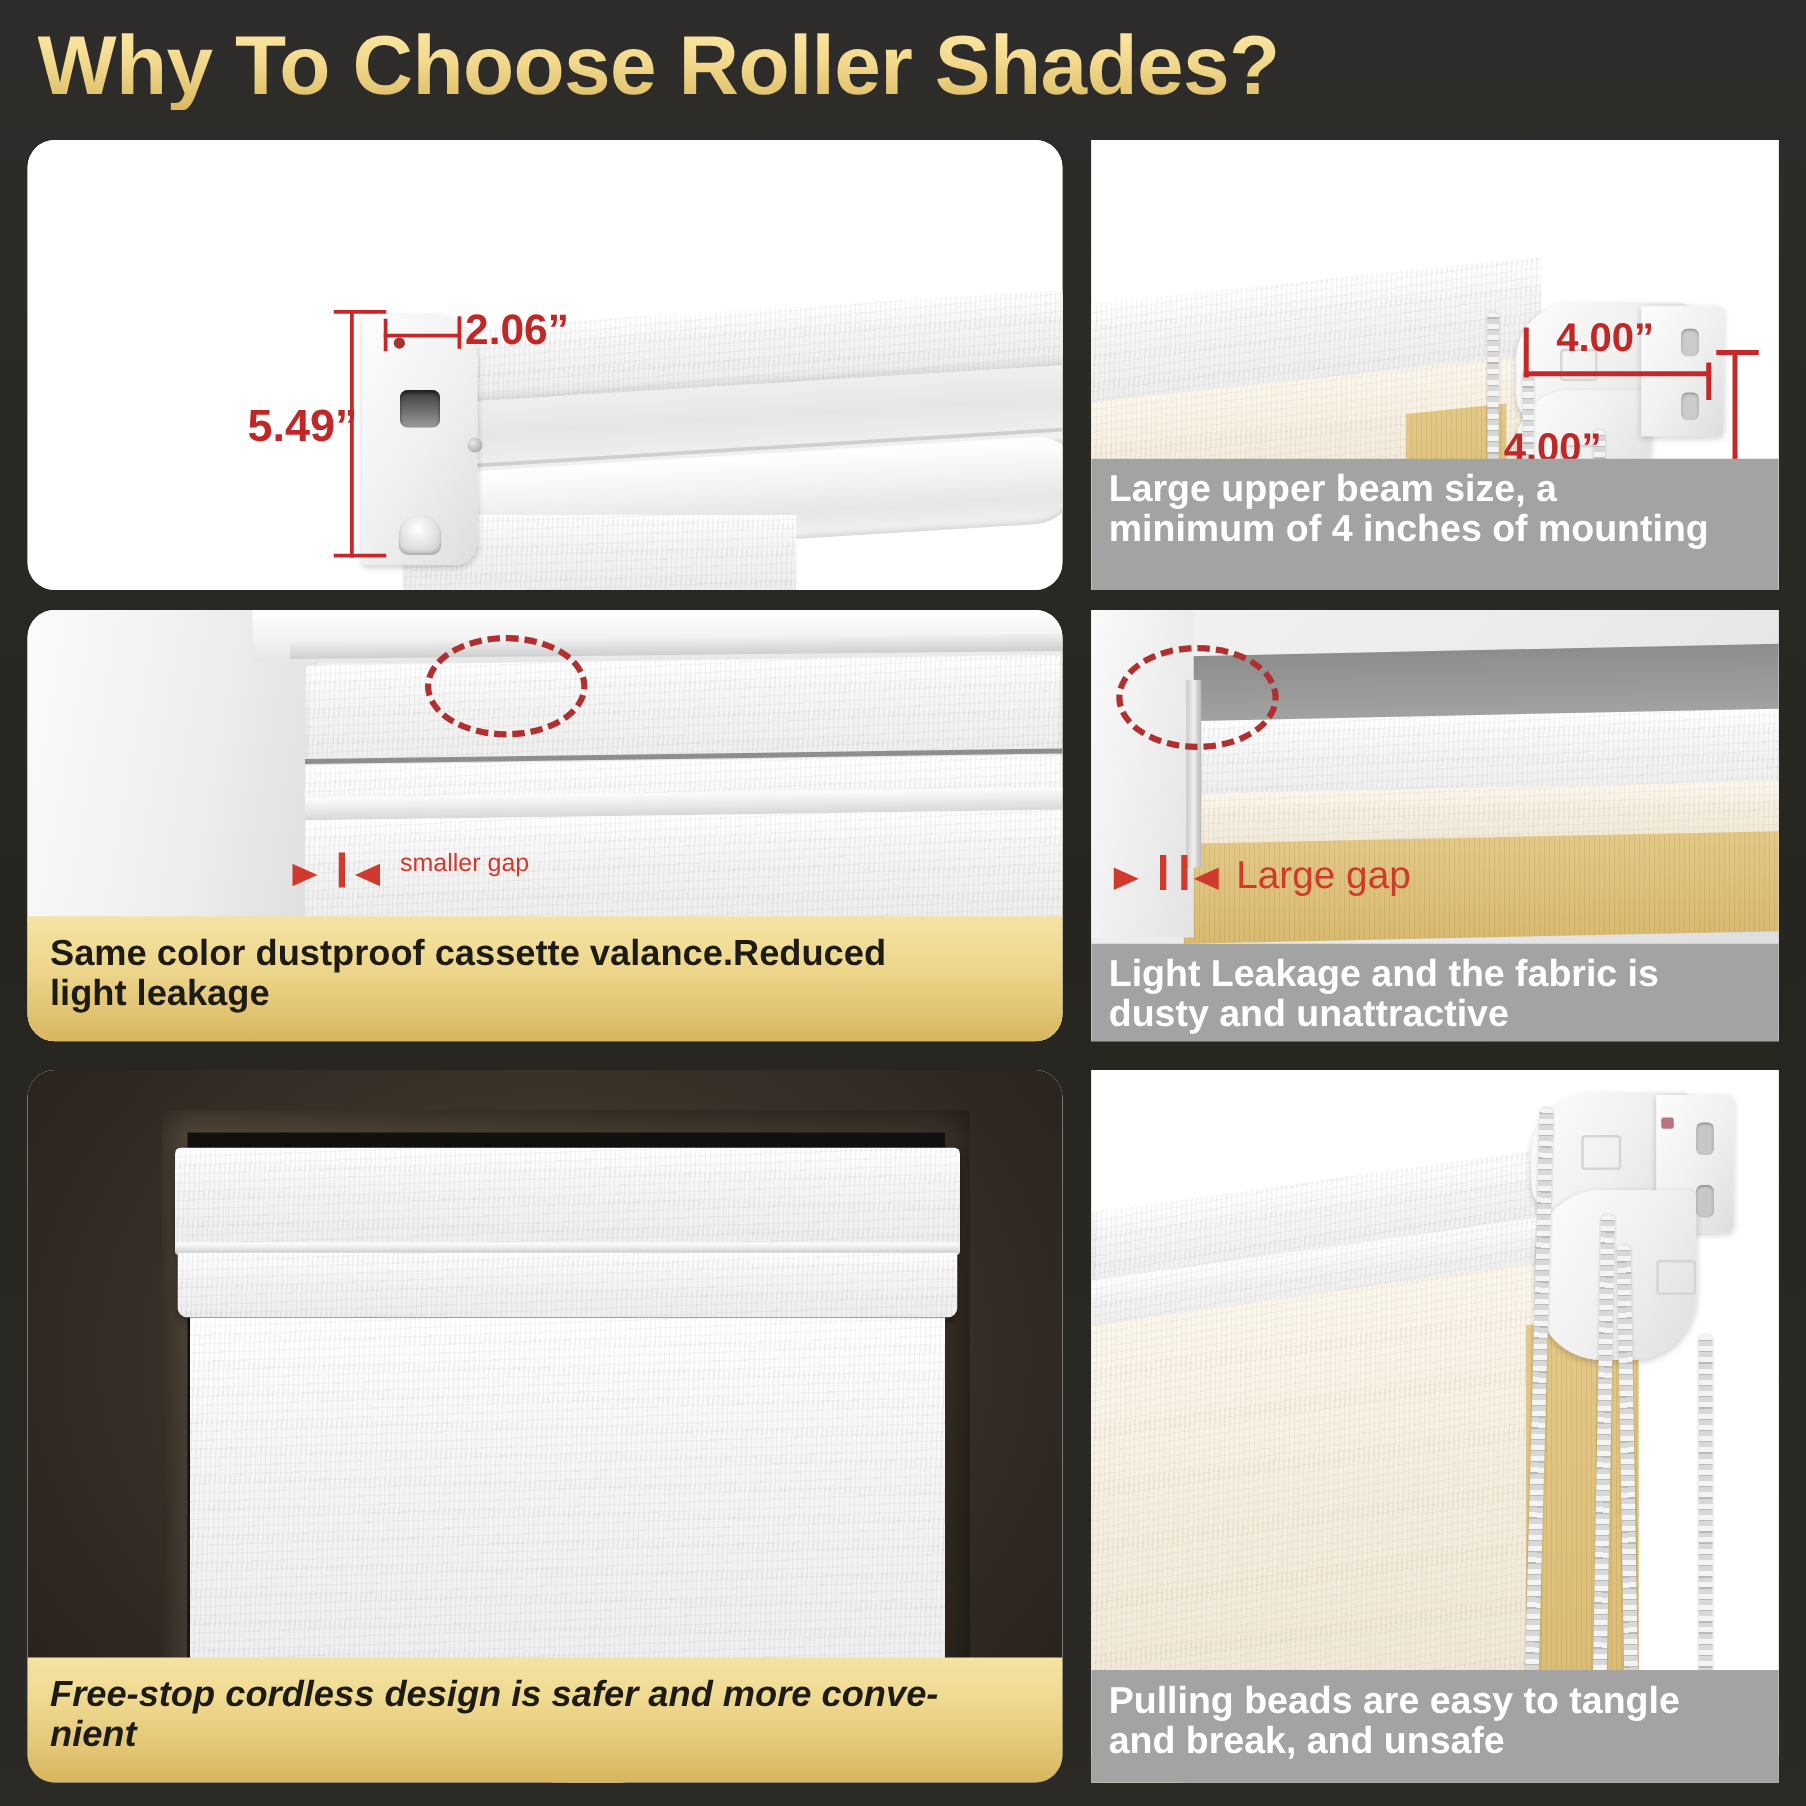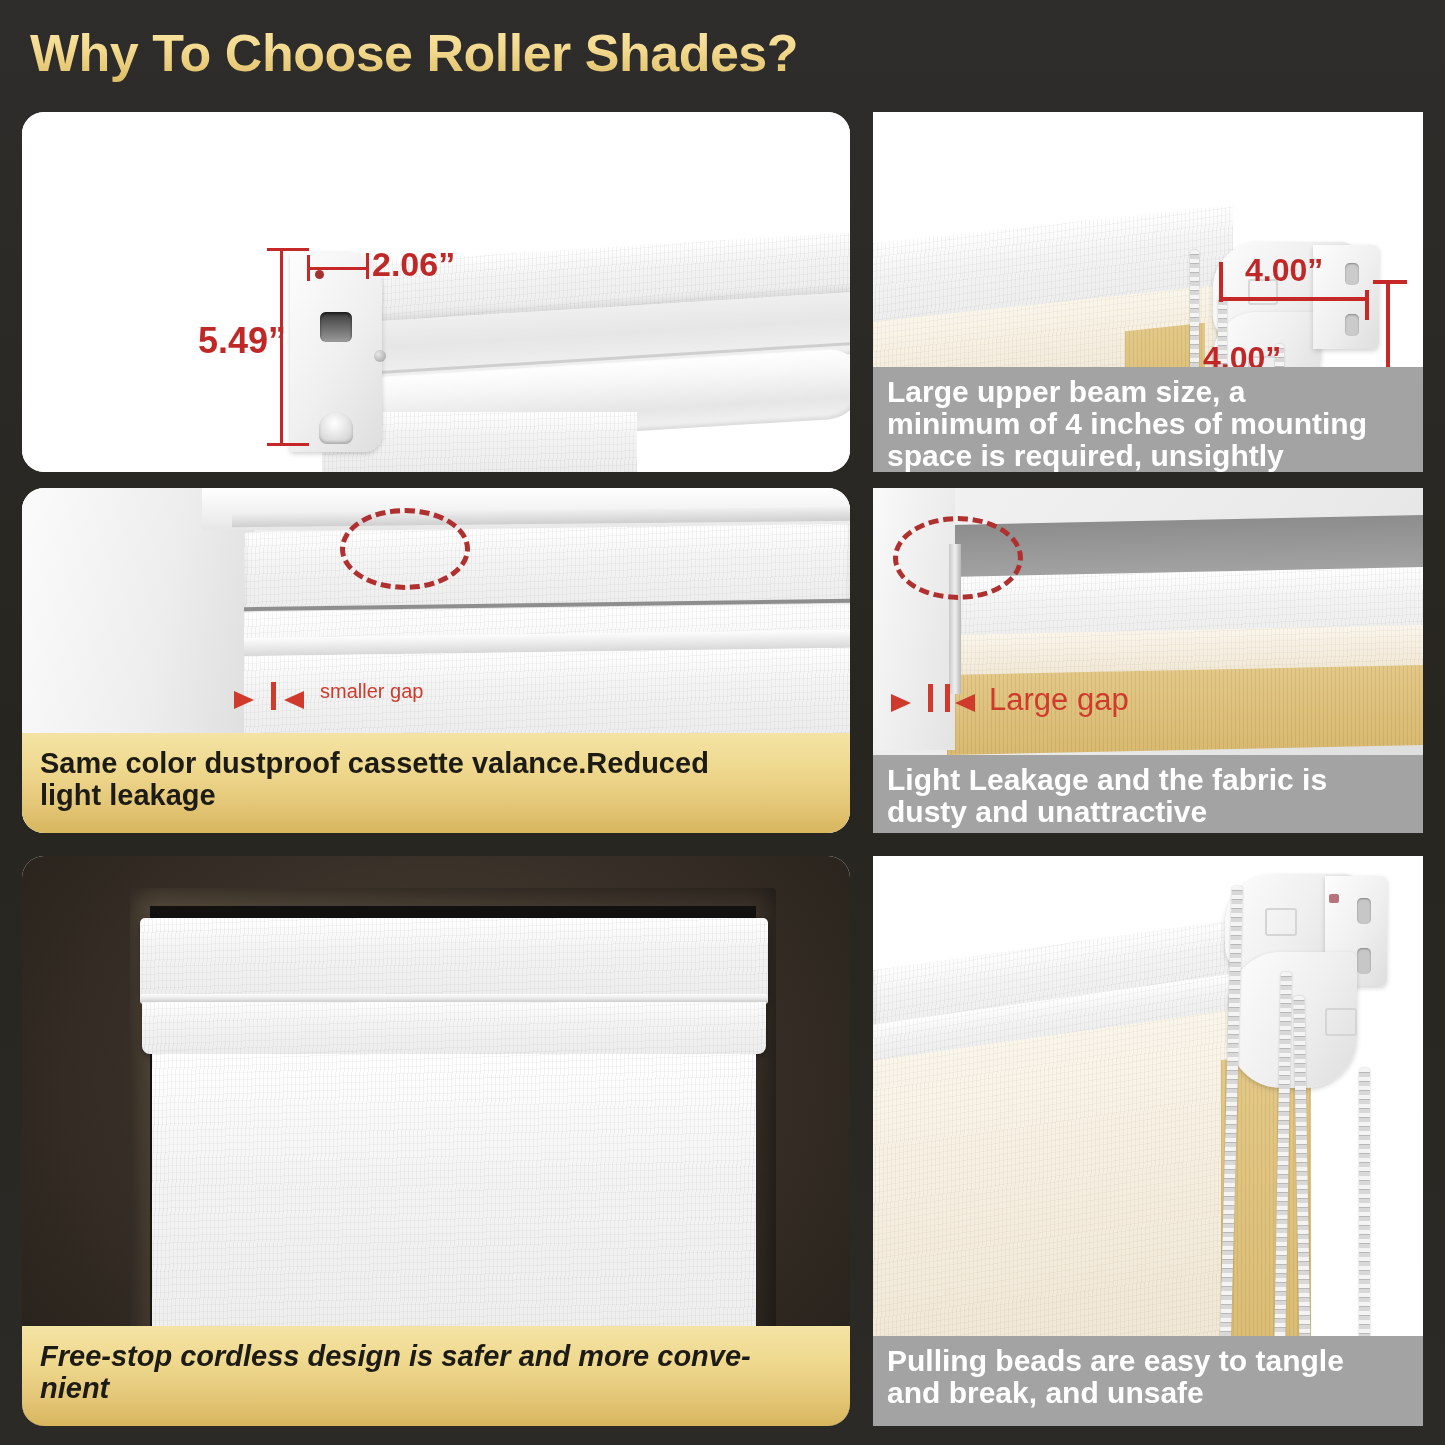--- a/index.html
+++ b/index.html
@@ -11,21 +11,21 @@
     position:relative;
   }
   .page{
     position:absolute;inset:0;
     background:linear-gradient(180deg,#2e2d2b 0%,#26251f 50%,#2b2a26 100%);
   }
 
   
   .title{
     position:absolute;left:30px;top:18px;width:1000px;height:70px;
-    font-size:52px;font-weight:bold;letter-spacing:-0.5px;
+    font-size:67px;font-weight:bold;letter-spacing:-0.5px;
     line-height:70px;
     background:linear-gradient(180deg,#fbe9a8 0%,#f3d98e 45%,#d9b95f 100%);
     -webkit-background-clip:text;background-clip:text;color:transparent;
     text-shadow:none;white-space:nowrap;
   }
 
   
   .panel{position:absolute;overflow:hidden;background:#fff;}
   .panel.left{border-radius:22px;}
   .panel.right{border-radius:0;}
@@ -202,21 +202,20 @@
       <div class="rline" style="left:513px;top:168px;width:4px;height:166px;"></div>
       <div class="tick" style="left:500px;top:168px;width:34px;height:4px;"></div>
       <div class="tick" style="left:500px;top:330px;width:34px;height:4px;"></div>
       <div class="dim" style="left:330px;top:228px;font-size:32px;">4.00”</div>
     </div>
 
     <div class="cap gray" style="height:105px;">
       <div>
         <span>Large upper beam size, a</span>
         <span>minimum of 4 inches of mounting</span>
-        <span>space is required, unsightly</span>
       </div>
     </div>
   </div>
 
   <div class="panel left" style="left:22px;top:488px;width:828px;height:345px;">
     <div class="photo">
       <div class="bg-lgray"></div>
 
       <div style="position:absolute;left:0;top:0;width:232px;height:250px;
                   background:linear-gradient(100deg,#fbfbfb 0%,#ededed 60%,#dedede 100%);"></div>

